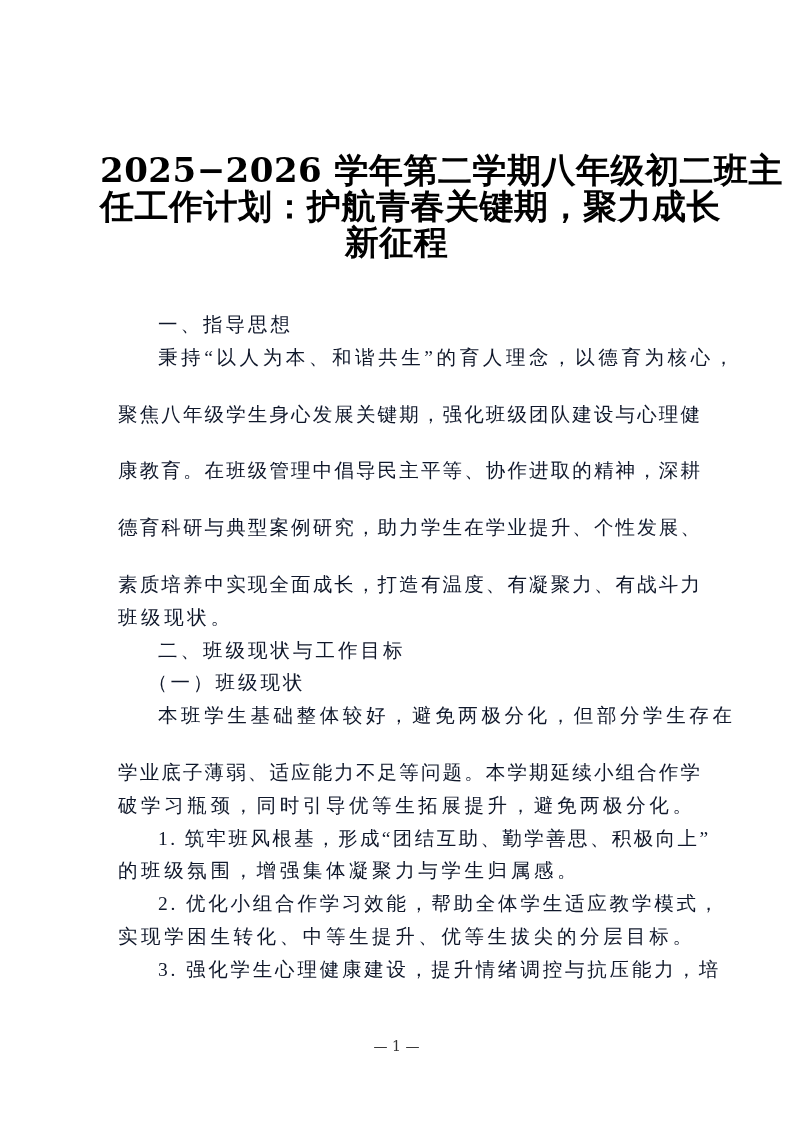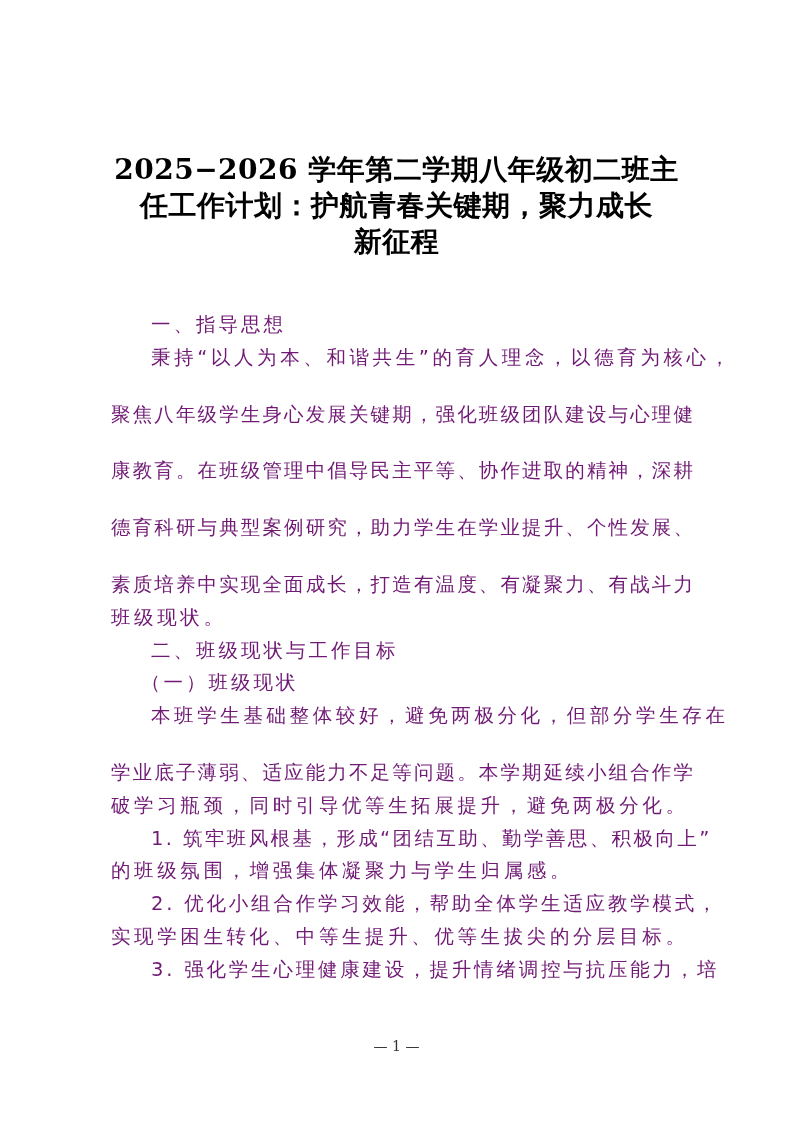--- a/index.html
+++ b/index.html
@@ -23,44 +23,44 @@
     background: #ffffff;
   }
   .title {
     position: absolute;
     left: 100px;
     top: 152px;
     width: 593px;
     text-align: center;
     font-family: "DejaVu Serif", "Liberation Serif", serif;
     font-weight: bold;
-    font-size: 28px;
+    font-size: 34px;
     line-height: 36px;
     letter-spacing: 0.5px;
     color: #000;
     margin: 0;
   }
   .title .line { display: block; white-space: nowrap; }
   .body {
     position: absolute;
-    left: 111px;
+    left: 118px;
     top: 309px;
     width: 582px;
     font-family: "DejaVu Sans", "Liberation Sans", sans-serif;
     font-size: 19.5px;
-    color: #701a75;
+    color: #0f172a;
   }
   .row {
     height: 32.8px;
     line-height: 32.8px;
     white-space: nowrap;
     letter-spacing: 3.6px;
     overflow: visible;
   }
-  .row.indent { padding-left: 40px; }
+  .row.indent { padding-left: 40px; font-family: Liberation Serif, serif; }
   .row.heading { padding-left: 40px; letter-spacing: 3px; }
   .row.justify { text-align: justify; text-align-last: justify; letter-spacing: 0; margin-top: 24px; }
   .footer {
     position: absolute;
     left: 0;
     width: 793px;
     top: 1038px;
     text-align: center;
     font-family: "DejaVu Serif", "Liberation Serif", serif;
     font-size: 14px;

